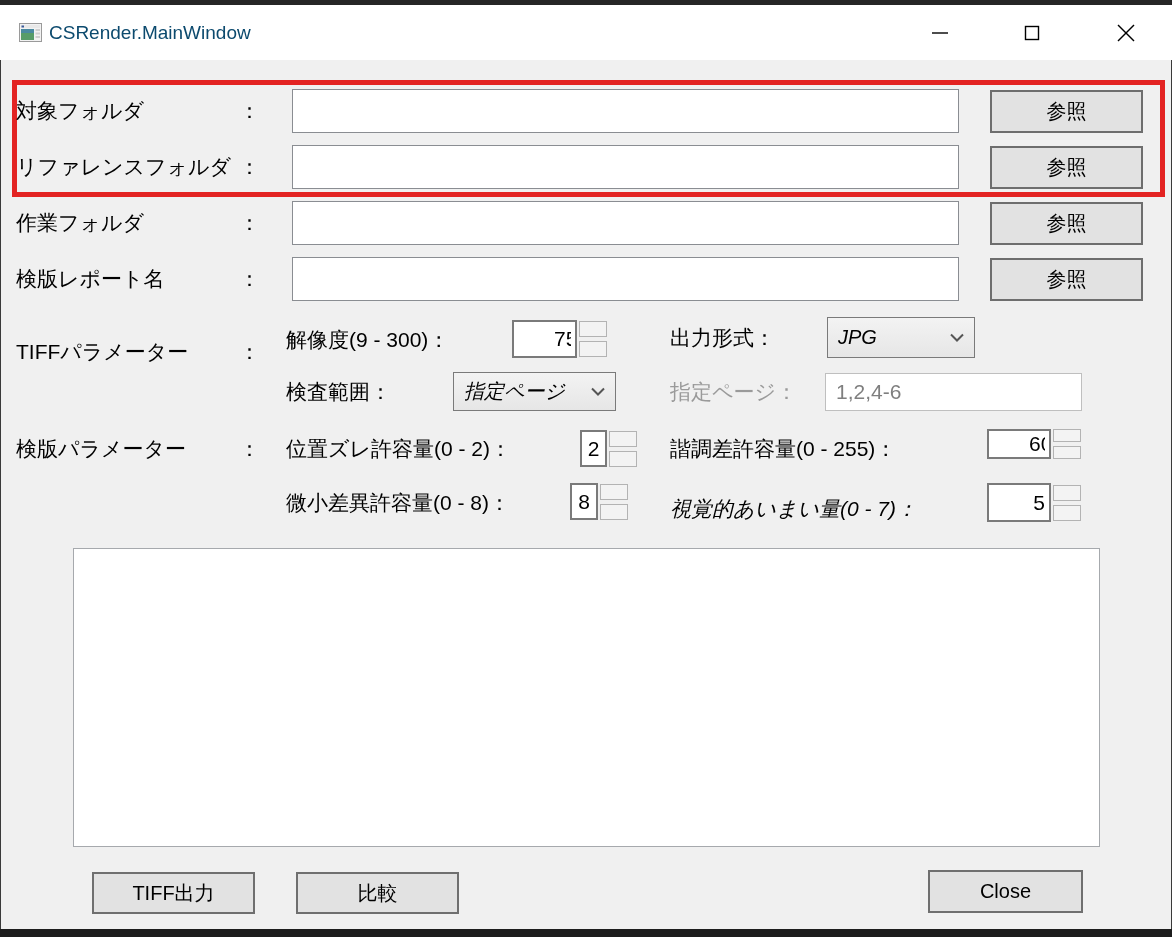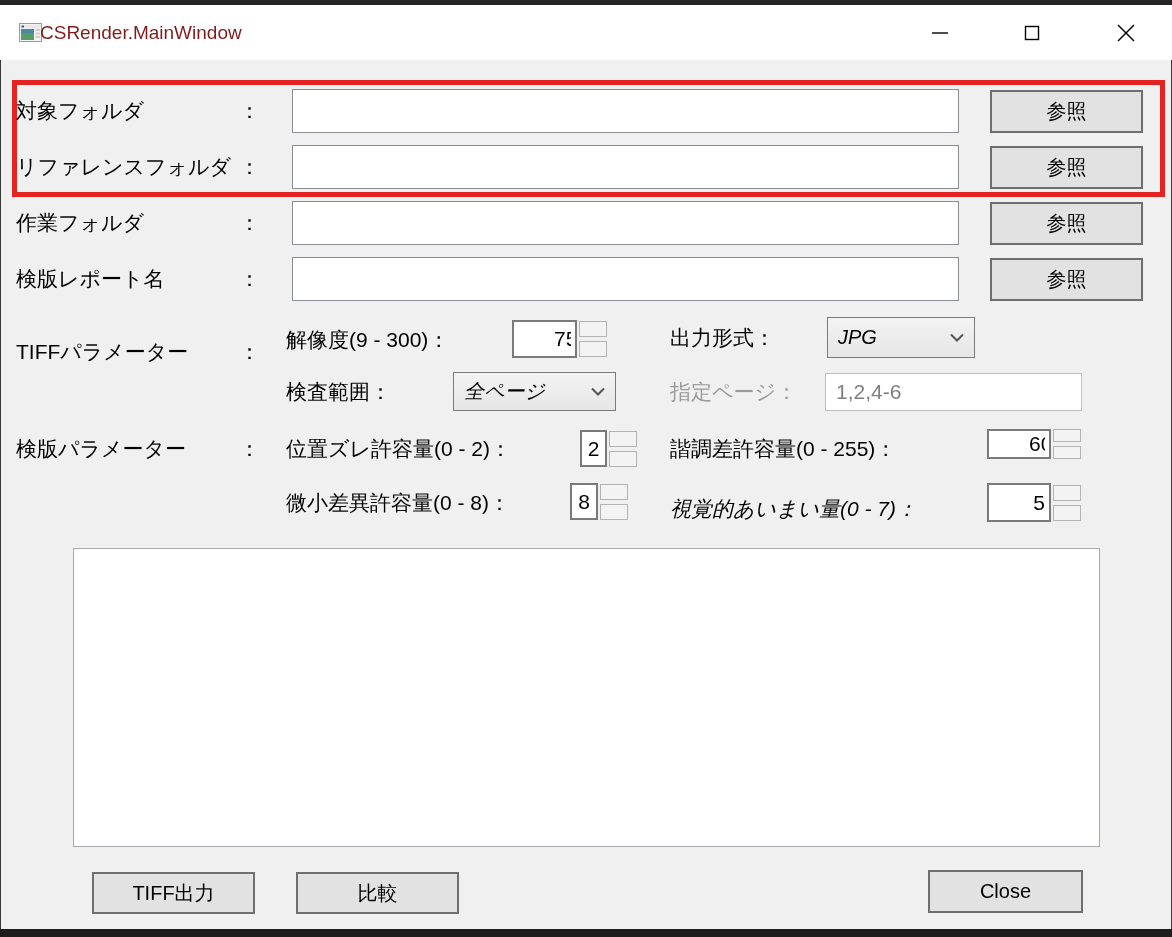--- a/index.html
+++ b/index.html
@@ -9,22 +9,22 @@
     position:relative; width:1172px; height:937px; background:#f0f0f0;
     overflow:hidden; margin:0 auto;
     box-shadow: inset 1px 0 0 #3a3a3a, inset -1px 0 0 #3a3a3a;
   }
   .top-strip { position:absolute; left:0; top:0; width:100%; height:5px; background:#262626; }
   .bottom-strip { position:absolute; left:0; bottom:0; width:100%; height:8px; background:#1d1d1d; }
 
   
   .titlebar { position:absolute; left:0; top:5px; width:100%; height:55px; background:#ffffff; }
   .app-icon { position:absolute; left:19px; top:18px; }
-  .title-text { position:absolute; left:40px; top:0; height:55px; line-height:55px;
-    font-size:19px; color:#7f1d1d; white-space:nowrap; }
+  .title-text { position:absolute; left:49px; top:0; height:55px; line-height:55px;
+    font-size:19px; color:#0c4a6e; white-space:nowrap; }
   .caption-btn { position:absolute; top:0; height:55px; width:64px;
     display:flex; align-items:center; justify-content:center; background:transparent; }
   .cap-min { left:908px; } .cap-max { left:1000px; } .cap-close { left:1094px; }
 
   
   .lblrow { position:absolute; left:16px; width:244px; display:flex;
     justify-content:space-between; font-size:21px; color:#000; white-space:nowrap; }
   .inline-label { position:absolute; font-size:21px; color:#000; white-space:nowrap; }
   .txt { position:absolute; background:#fff; border:1px solid #8a8d92;
     font-size:20px; padding:0 8px; color:#000; outline:none; font-family:inherit; }
@@ -144,21 +144,21 @@
   <span class="inline-label" style="left:670px; top:316px; line-height:44px;">出力形式：</span>
   <div class="dd" style="left:827px; top:317px; width:148px; height:41px;">
     <span>JPG</span>
     <svg class="chev" width="14" height="9" viewBox="0 0 14 9">
       <polyline points="1,1.5 7,7.5 13,1.5" fill="none" stroke="#555" stroke-width="2"></polyline>
     </svg>
   </div>
 
   <span class="inline-label" style="left:286px; top:372px; line-height:40px;">検査範囲：</span>
   <div class="dd" style="left:453px; top:372px; width:163px; height:39px;">
-    <span>全ページ</span>
+    <span>指定ページ</span>
     <svg class="chev" width="14" height="9" viewBox="0 0 14 9">
       <polyline points="1,1.5 7,7.5 13,1.5" fill="none" stroke="#555" stroke-width="2"></polyline>
     </svg>
   </div>
   <span class="inline-label disabled-label" style="left:670px; top:372px; line-height:40px;">指定ページ：</span>
   <input class="disabled-input" style="left: 825px; top: 373px; width: 257px; height: 38px;" type="text" disabled="" value="1,2,4-6">
 
   <div class="lblrow" style="top:428px; height:42px; align-items:center;">
     <span>検版パラメーター</span>
     <span>：</span>

